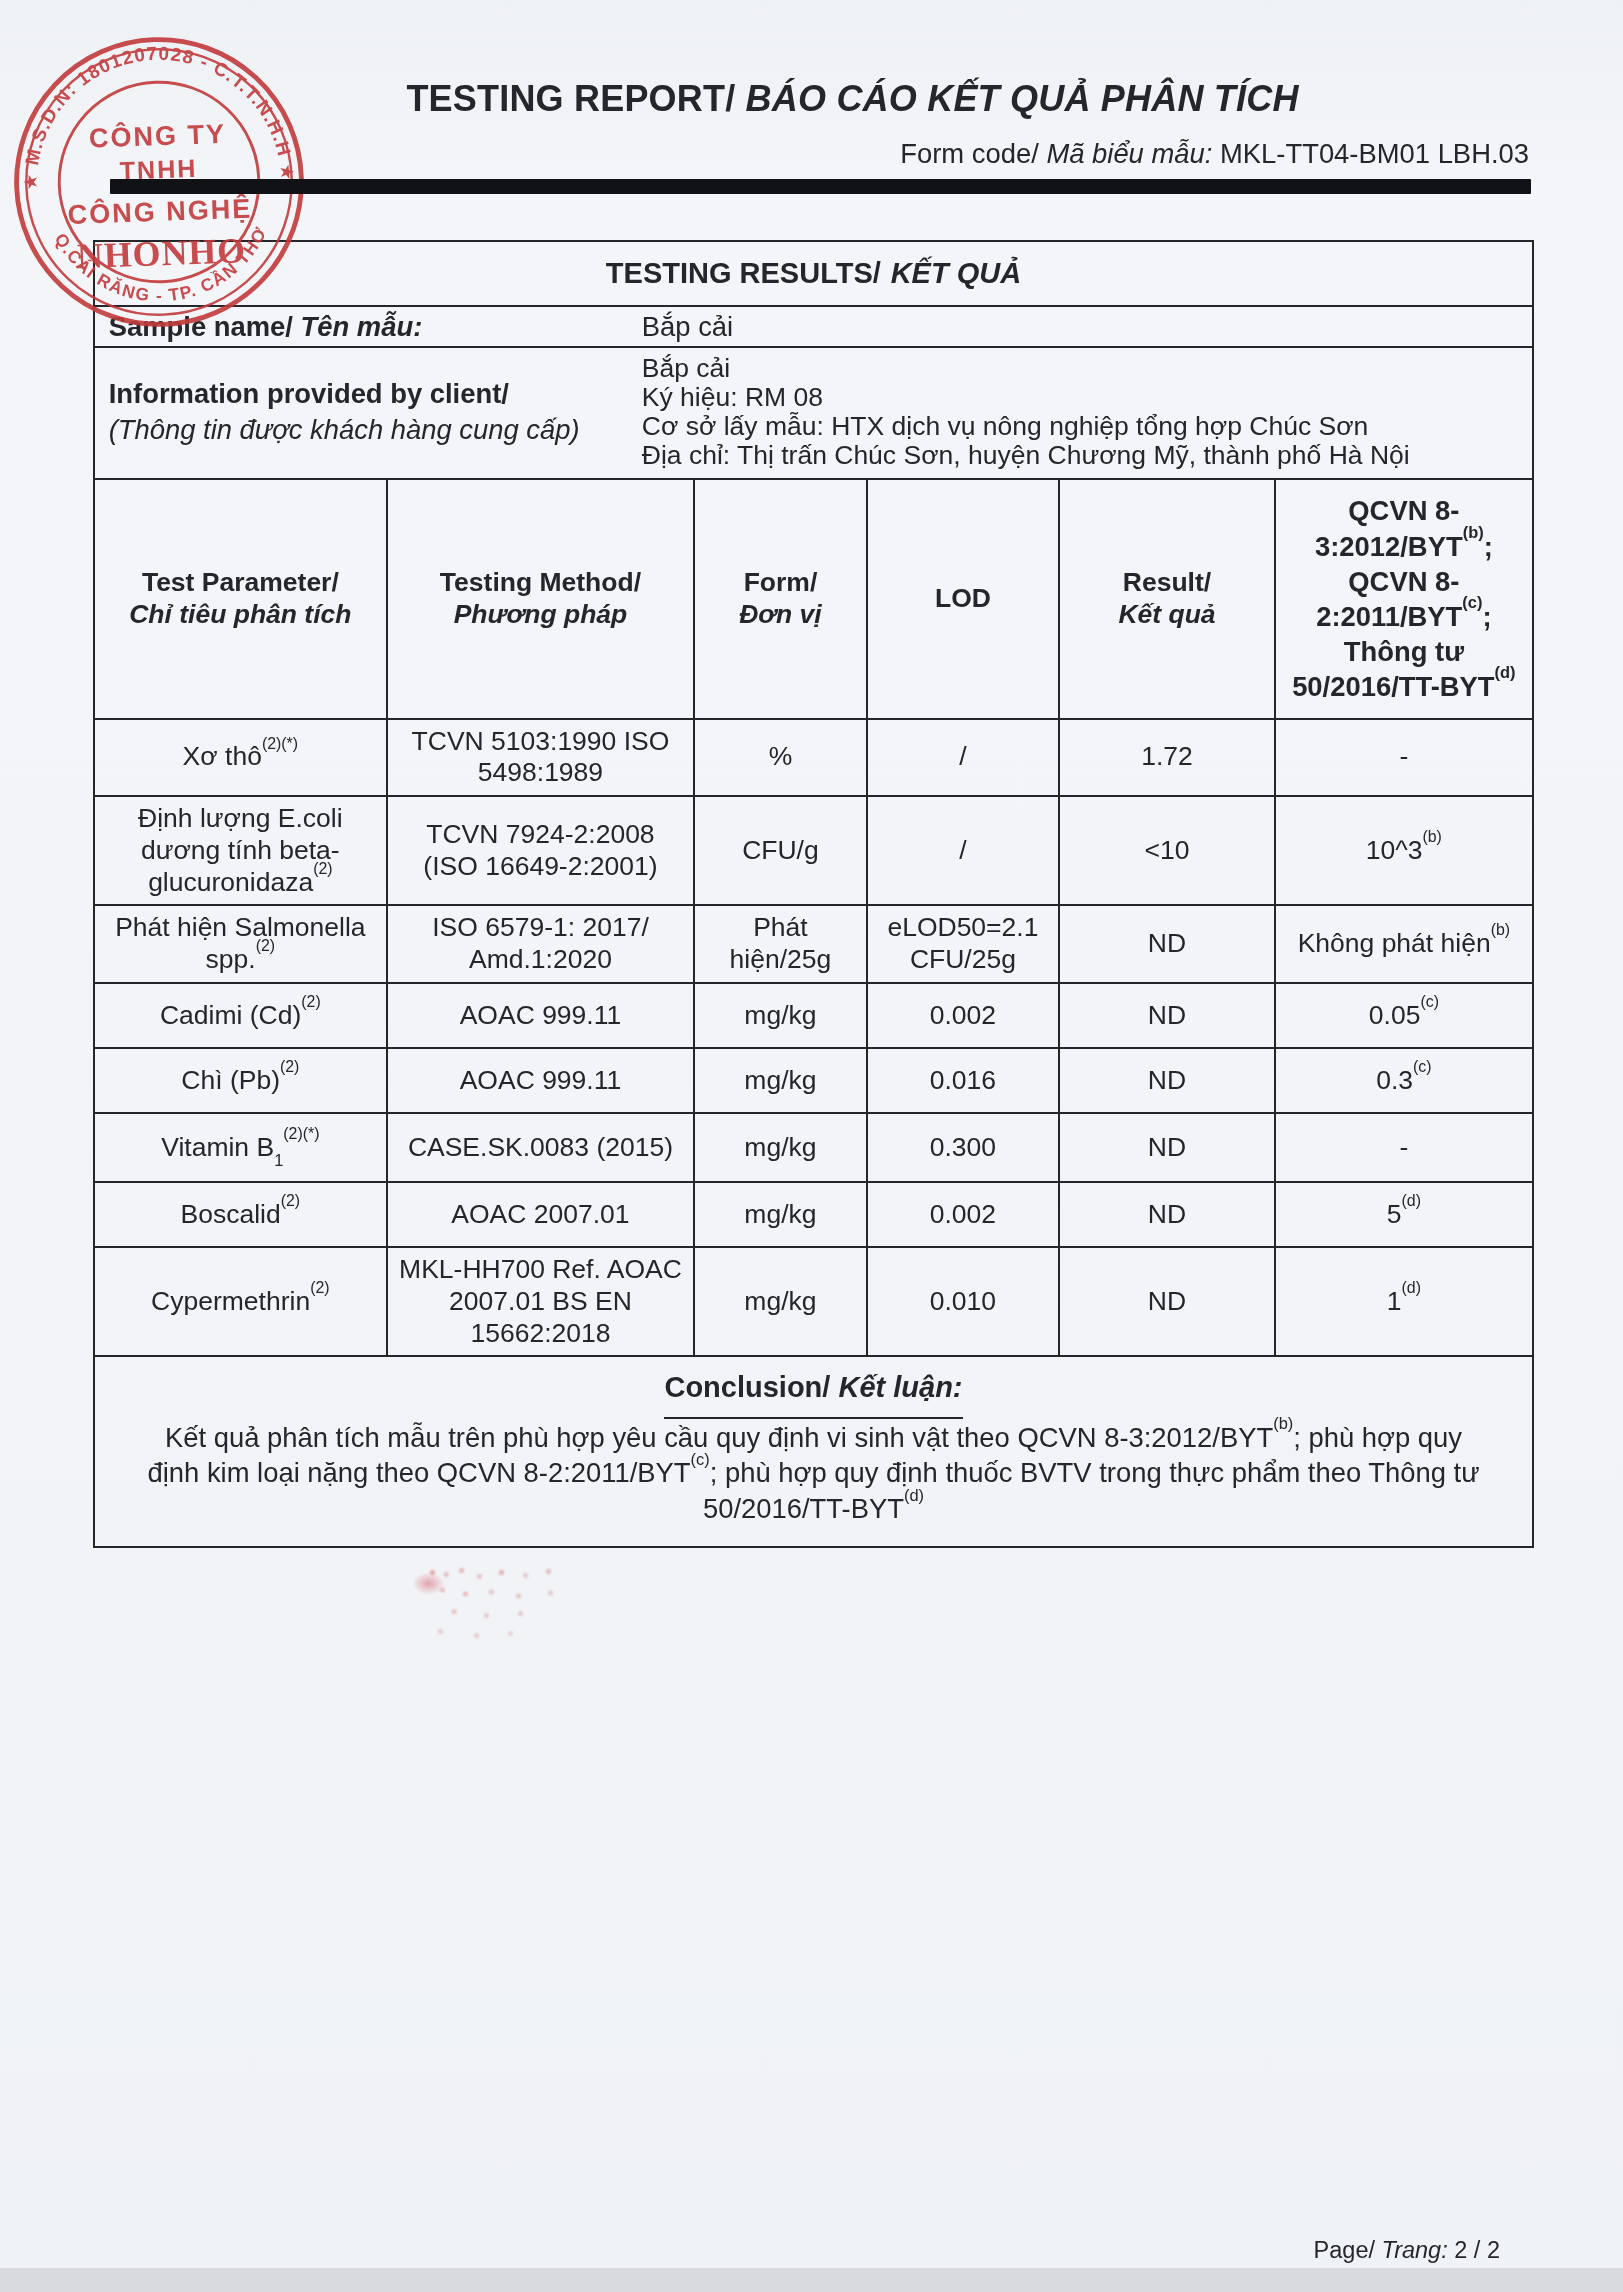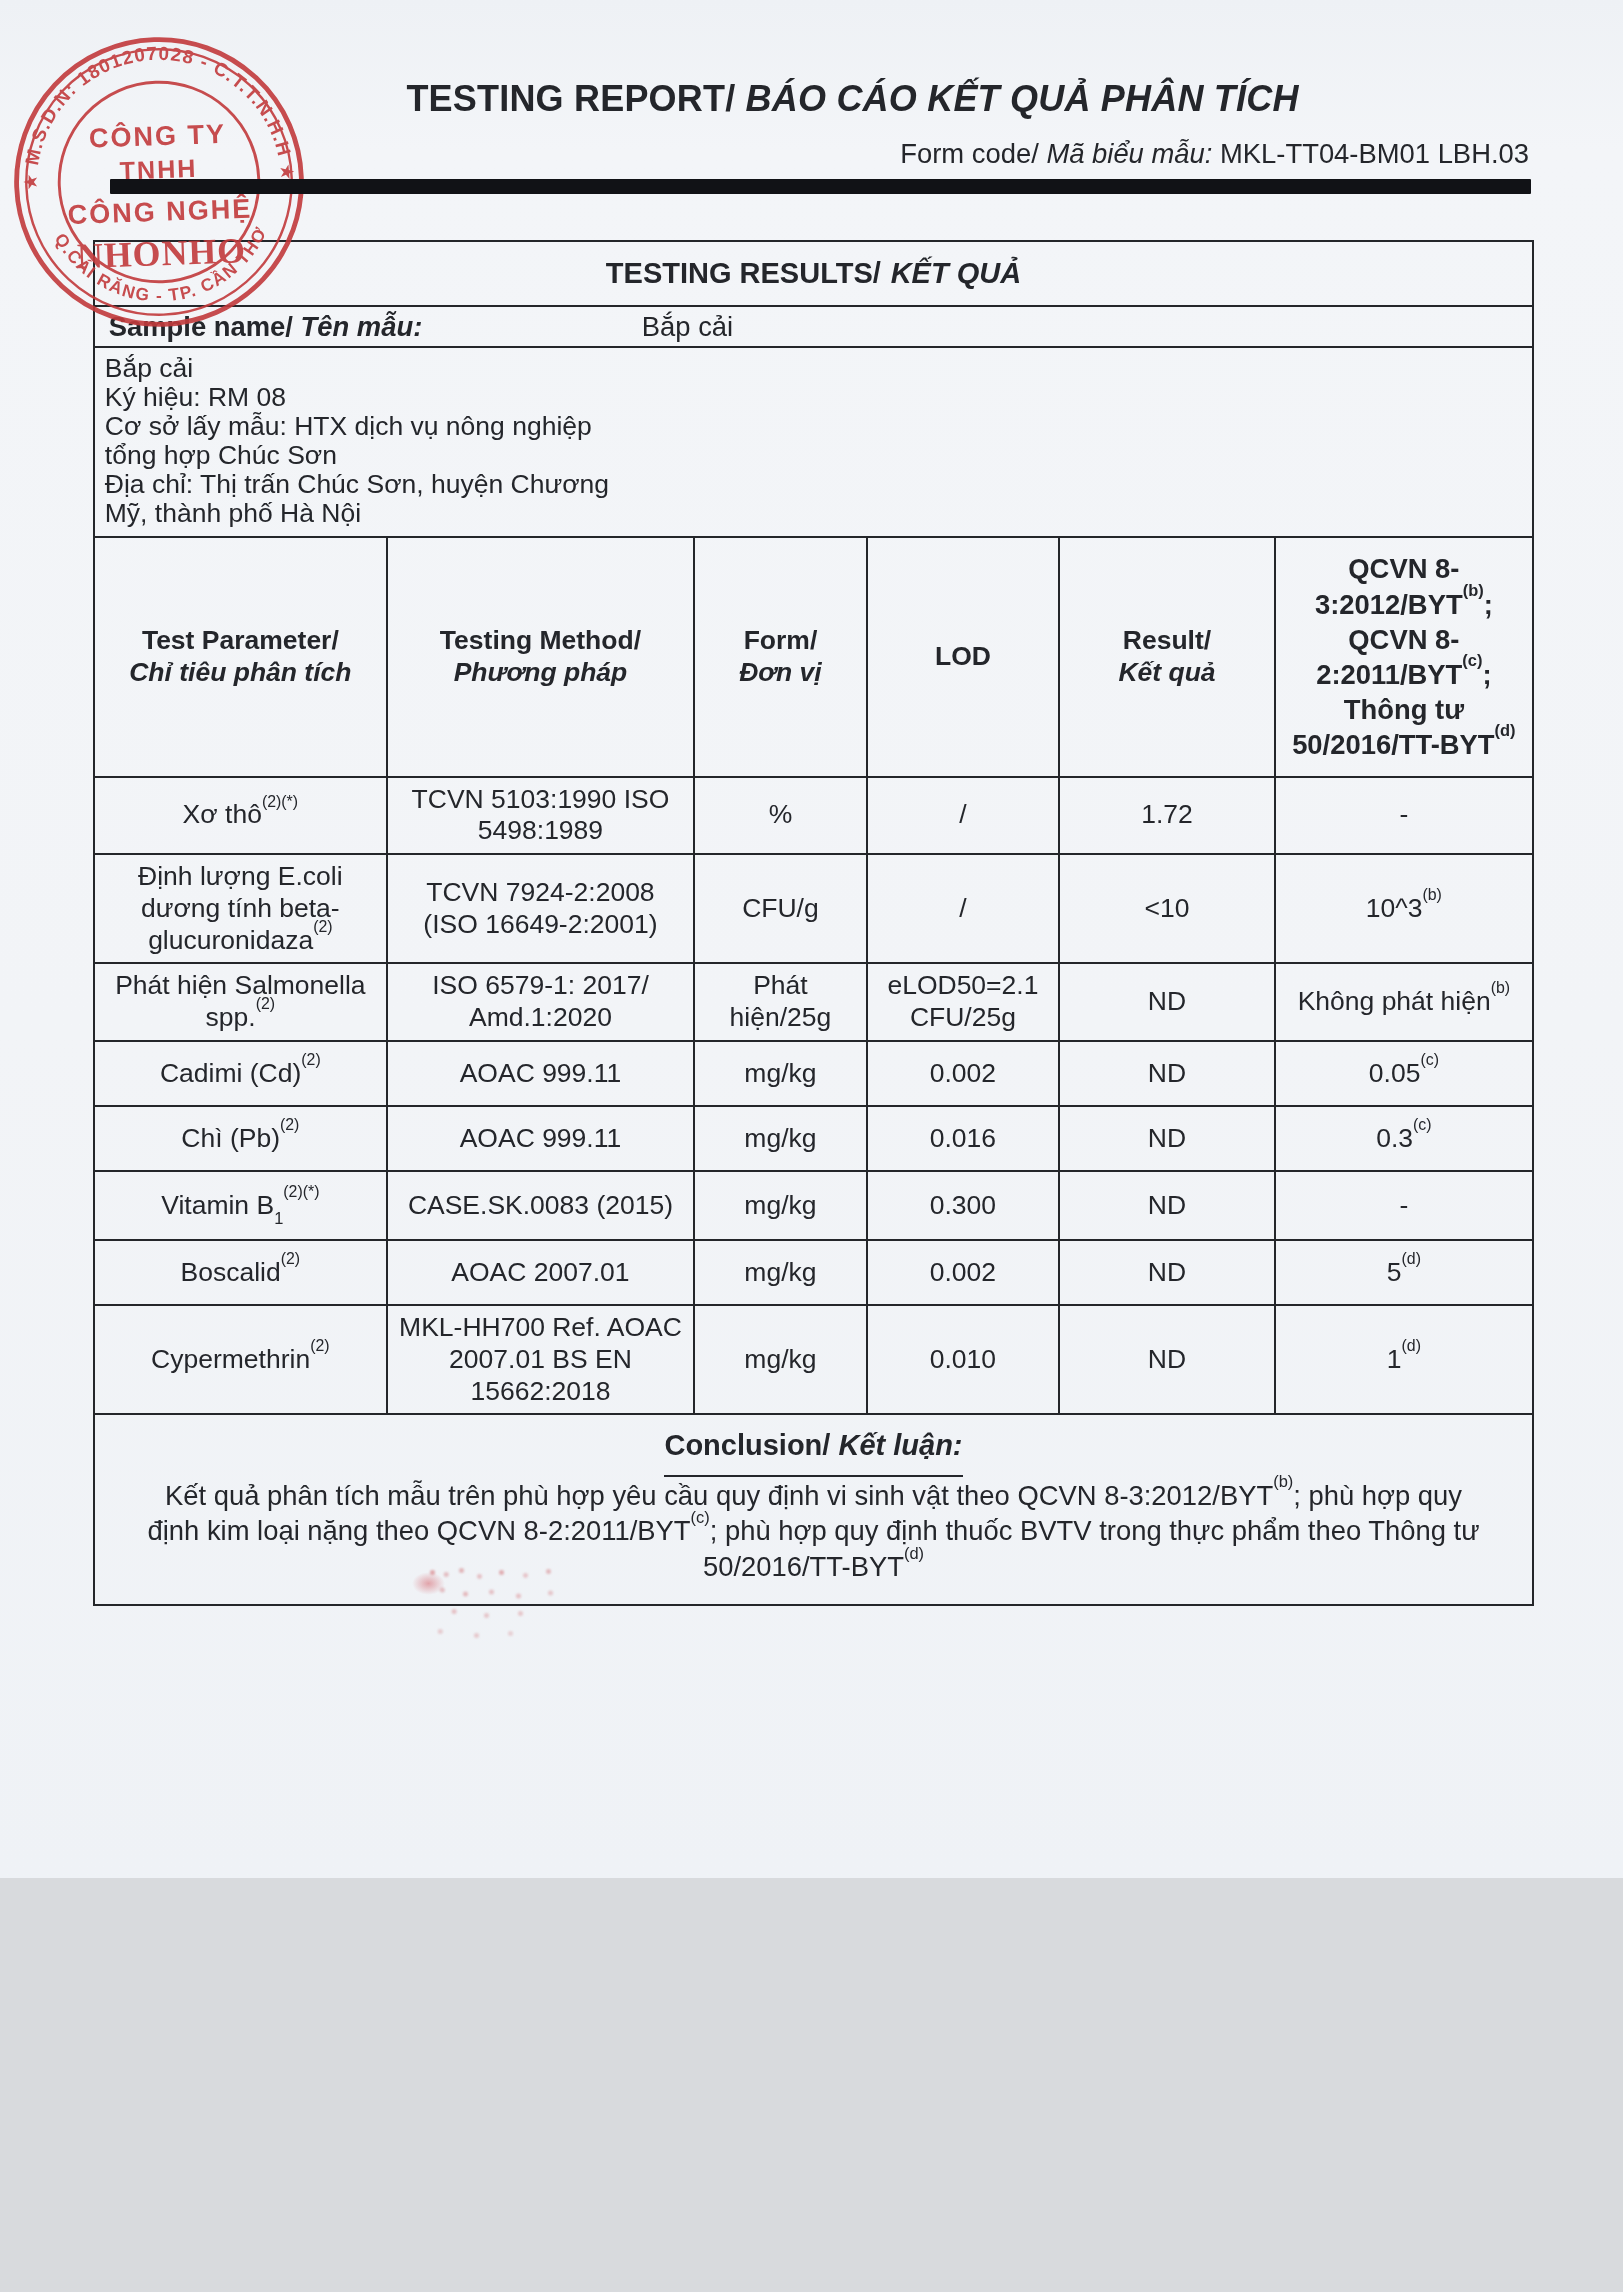--- a/index.html
+++ b/index.html
@@ -5,21 +5,21 @@
   :root{
     --stamp-red:#c23a3c;
     --ink:#24262b;
     --paper:#f1f3f7;
     --bar-black:#111216;
     --line:#24262a;
   }
   html,body{margin:0;padding:0;}
   body{background:#d8dadd;font-family:"Liberation Sans","DejaVu Sans",sans-serif;color:var(--ink);}
   .page{
-    position:relative;width:1623px;height:1878px;margin:0 auto;overflow:hidden;
+    position:relative;width:1623px;height:2268px;margin:0 auto;overflow:hidden;
     background:linear-gradient(180deg,#eef1f5 0%,#f3f5f8 8%,#f2f4f7 55%,#eff2f6 100%);
   }
   sup{font-size:60%;line-height:0;position:relative;top:-.45em;}
   sub{font-size:62%;line-height:0;position:relative;top:.25em;}
 
   
   .report-title{
     position:absolute;left:176px;width:1353px;top:78px;
     text-align:center;font-size:36px;font-weight:700;letter-spacing:0.2px;white-space:nowrap;
   }
@@ -178,20 +178,24 @@
 
     <div class="kv-row name">
       <div class="kv-label">
         <span class="en">Sample name/</span>
         <span class="vi">Tên mẫu:</span>
       </div>
       <div class="kv-value">Bắp cải</div>
     </div>
 
     <div class="client-row">
+      <div class="client-label">
+        <span class="en">Information provided by client/</span>
+        <span class="vi">(Thông tin được khách hàng cung cấp)</span>
+      </div>
       <div class="client-lines">
         <div>Bắp cải</div>
         <div>Ký hiệu: RM 08</div>
         <div>Cơ sở lấy mẫu: HTX dịch vụ nông nghiệp tổng hợp Chúc Sơn</div>
         <div>Địa chỉ: Thị trấn Chúc Sơn, huyện Chương Mỹ, thành phố Hà Nội</div>
       </div>
     </div>
 
     <table class="results">
       <colgroup>

